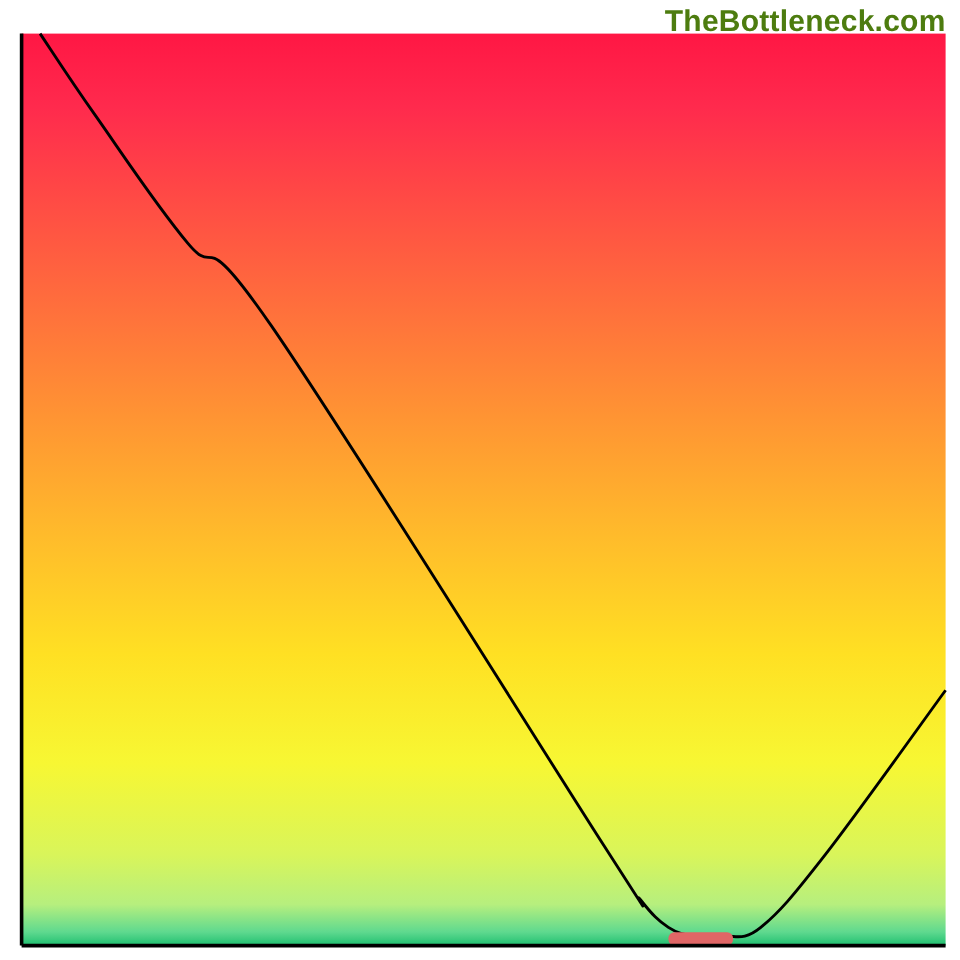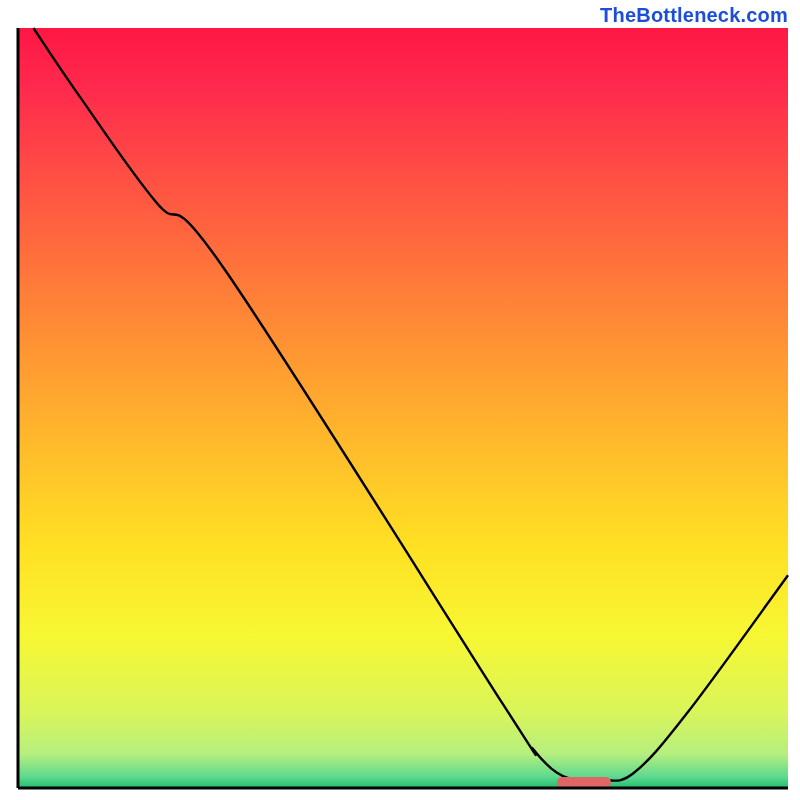--- a/index.html
+++ b/index.html
@@ -12,23 +12,23 @@
   }
   .container {
     position: relative;
     width: 800px;
     height: 800px;
   }
   .attribution {
     position: absolute;
     top: 4px;
     right: 12px;
-    font-size: 20px;
+    font-size: 25px;
     font-weight: bold;
-    color: #1d4ed8;
+    color: #4d7c0f;
     letter-spacing: 0.2px;
     z-index: 10;
   }
   svg.chart {
     position: absolute;
     top: 0;
     left: 0;
   }
 </style>
 </head>

